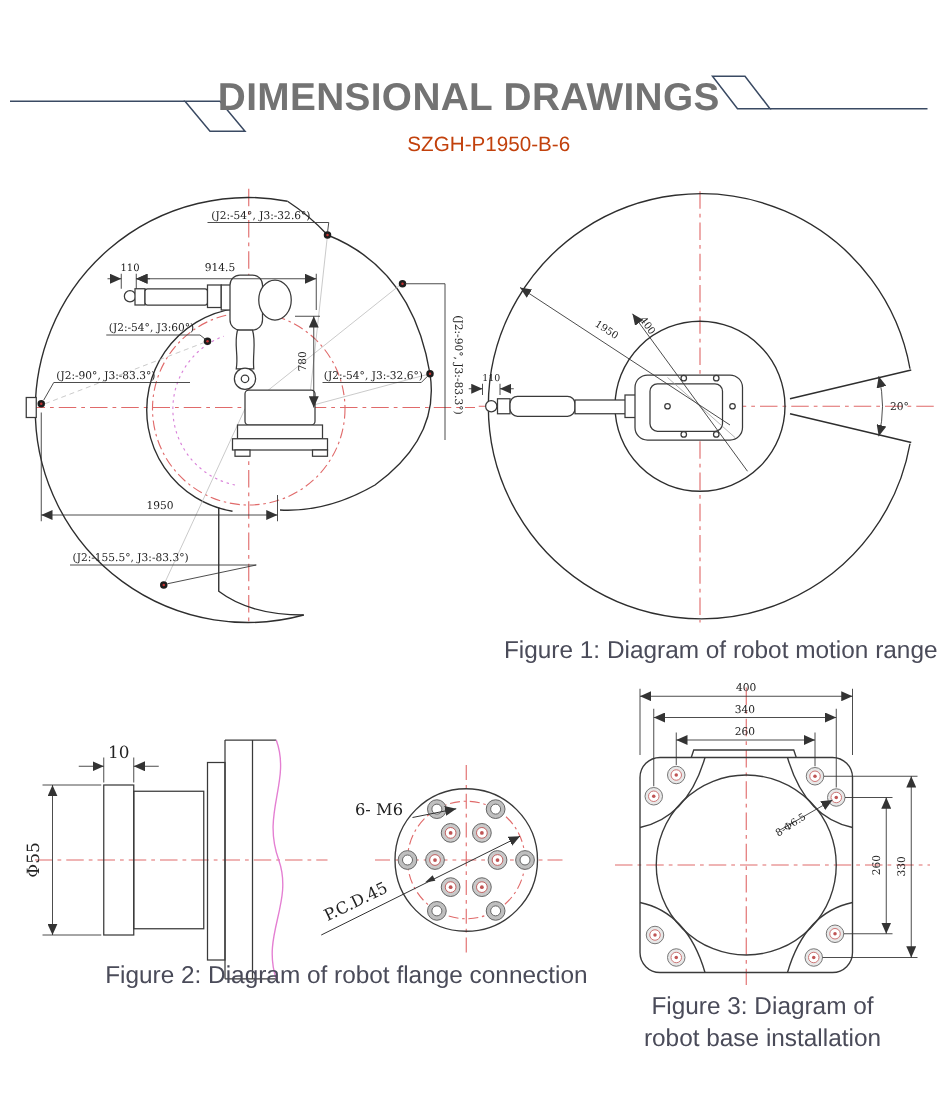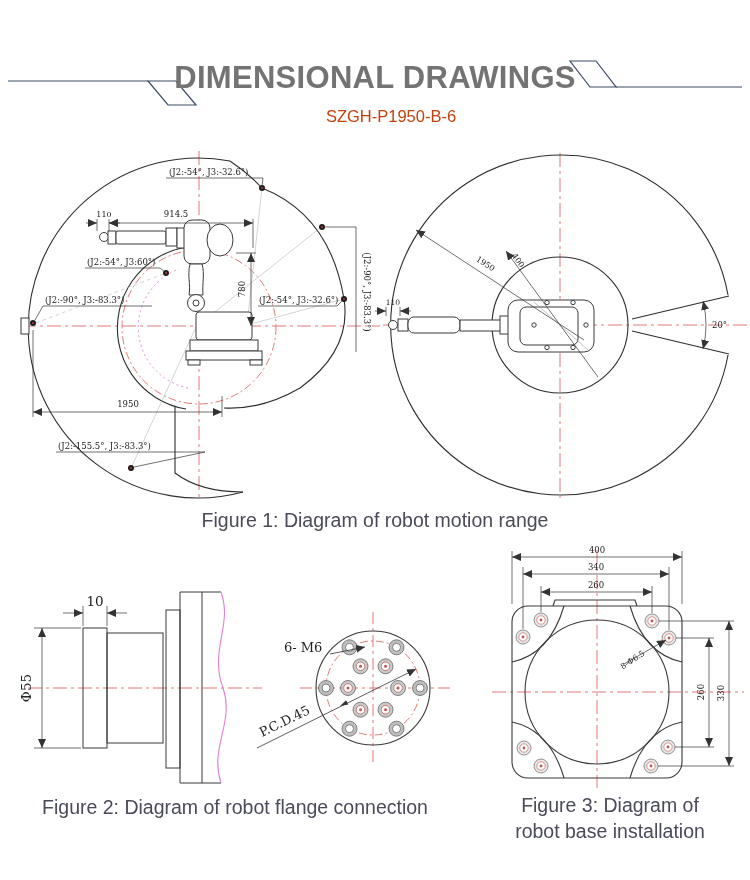--- a/index.html
+++ b/index.html
@@ -4,22 +4,22 @@
 <style>
   html,body{margin:0;padding:0;background:#fff;}
   #page{position:relative;width:750px;height:880px;background:#ffffff;overflow:hidden;
         font-family:"Liberation Sans",sans-serif;}
   .abs{position:absolute;}
   #title{top:60px;left:0;width:750px;text-align:center;
          font-size:31px;font-weight:bold;letter-spacing:.3px;color:#737373;}
   #subtitle{top:107px;left:0;width:750px;text-align:center;
             font-size:16.5px;font-weight:500;color:#c2410c;padding-left:16px;}
   .caption{color:#4a4b59;font-size:19.5px;line-height:26px;}
-  #caption1{top:507px;left:0;width:750px;text-align:center;}
-  #caption2{top:794px;left:0;width:470px;text-align:center;}
+  #caption1{top:507px;left:0;width:750px;text-align:right;}
+  #caption2{top:767px;left:0;width:470px;text-align:right;}
   #caption3{top:792px;left:480px;width:260px;text-align:center;}
   svg text{font-family:"DejaVu Serif",serif;fill:#222;}
 </style>
 </head>
 <body>
 
 <div id="page">
 
   <svg class="abs" style="top:55px;left:0" width="750" height="55" viewBox="0 55 750 55">
     <g stroke="#3a4a63" stroke-width="1.2" fill="none">

